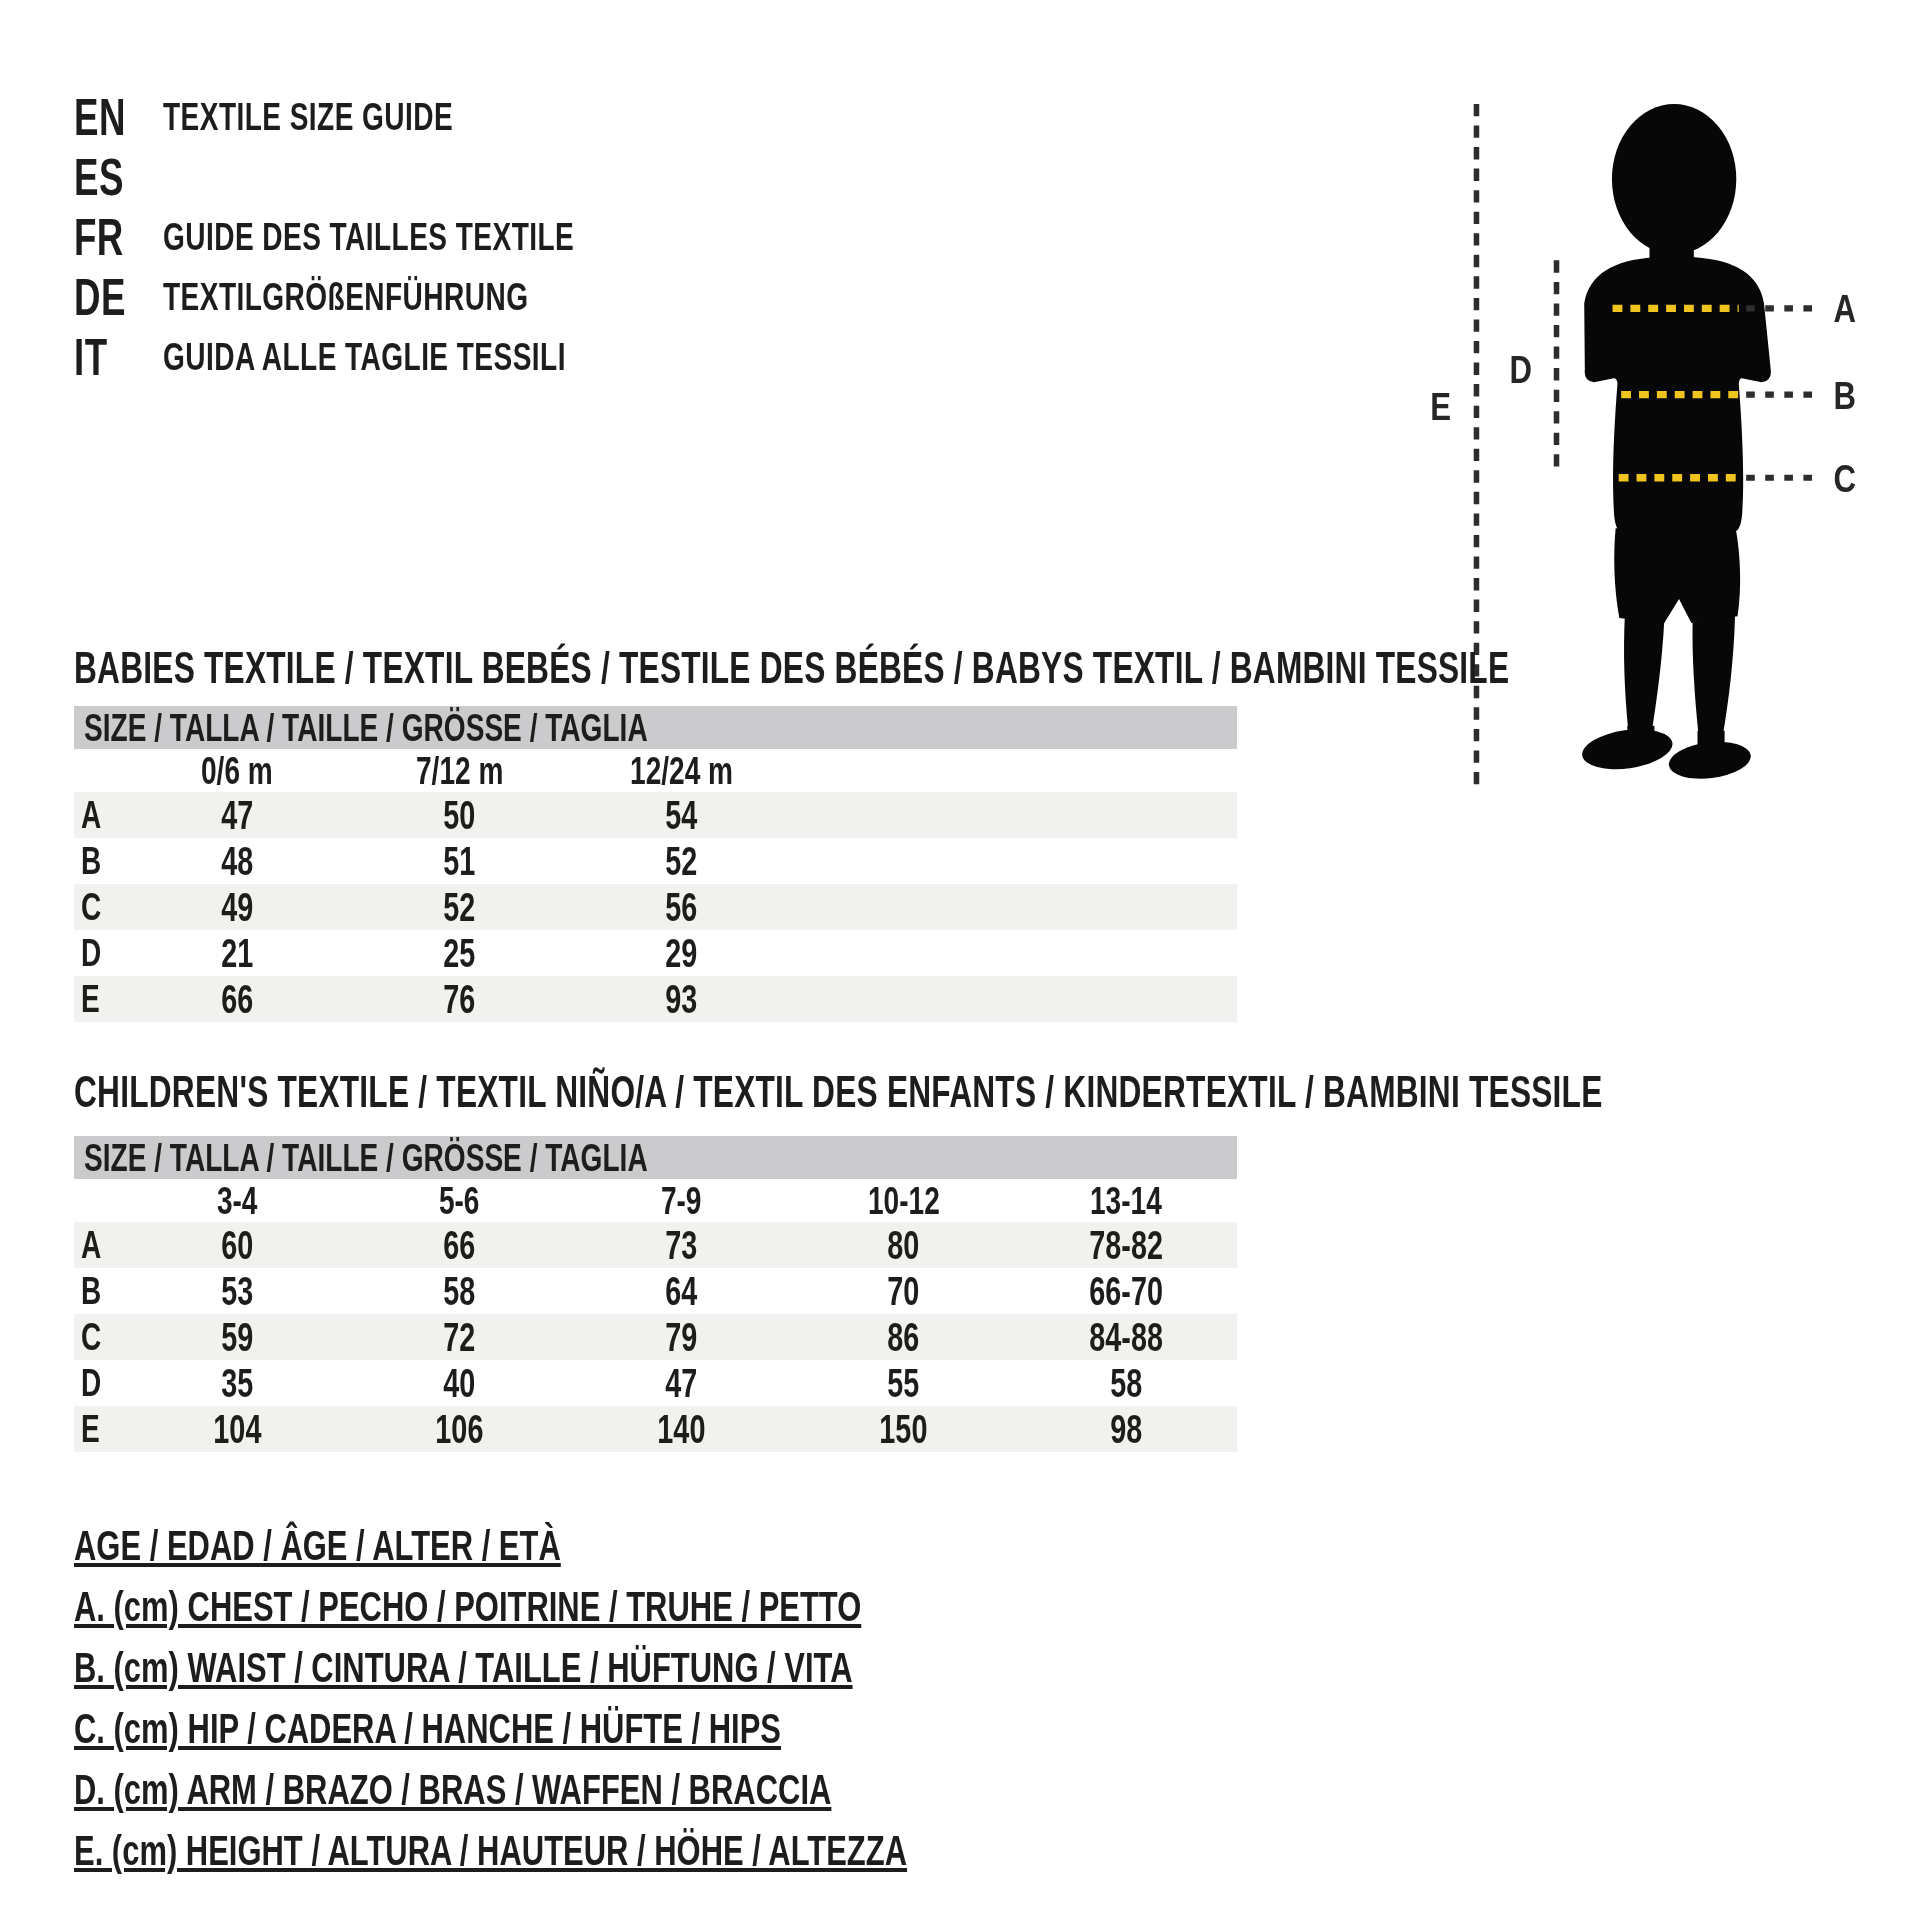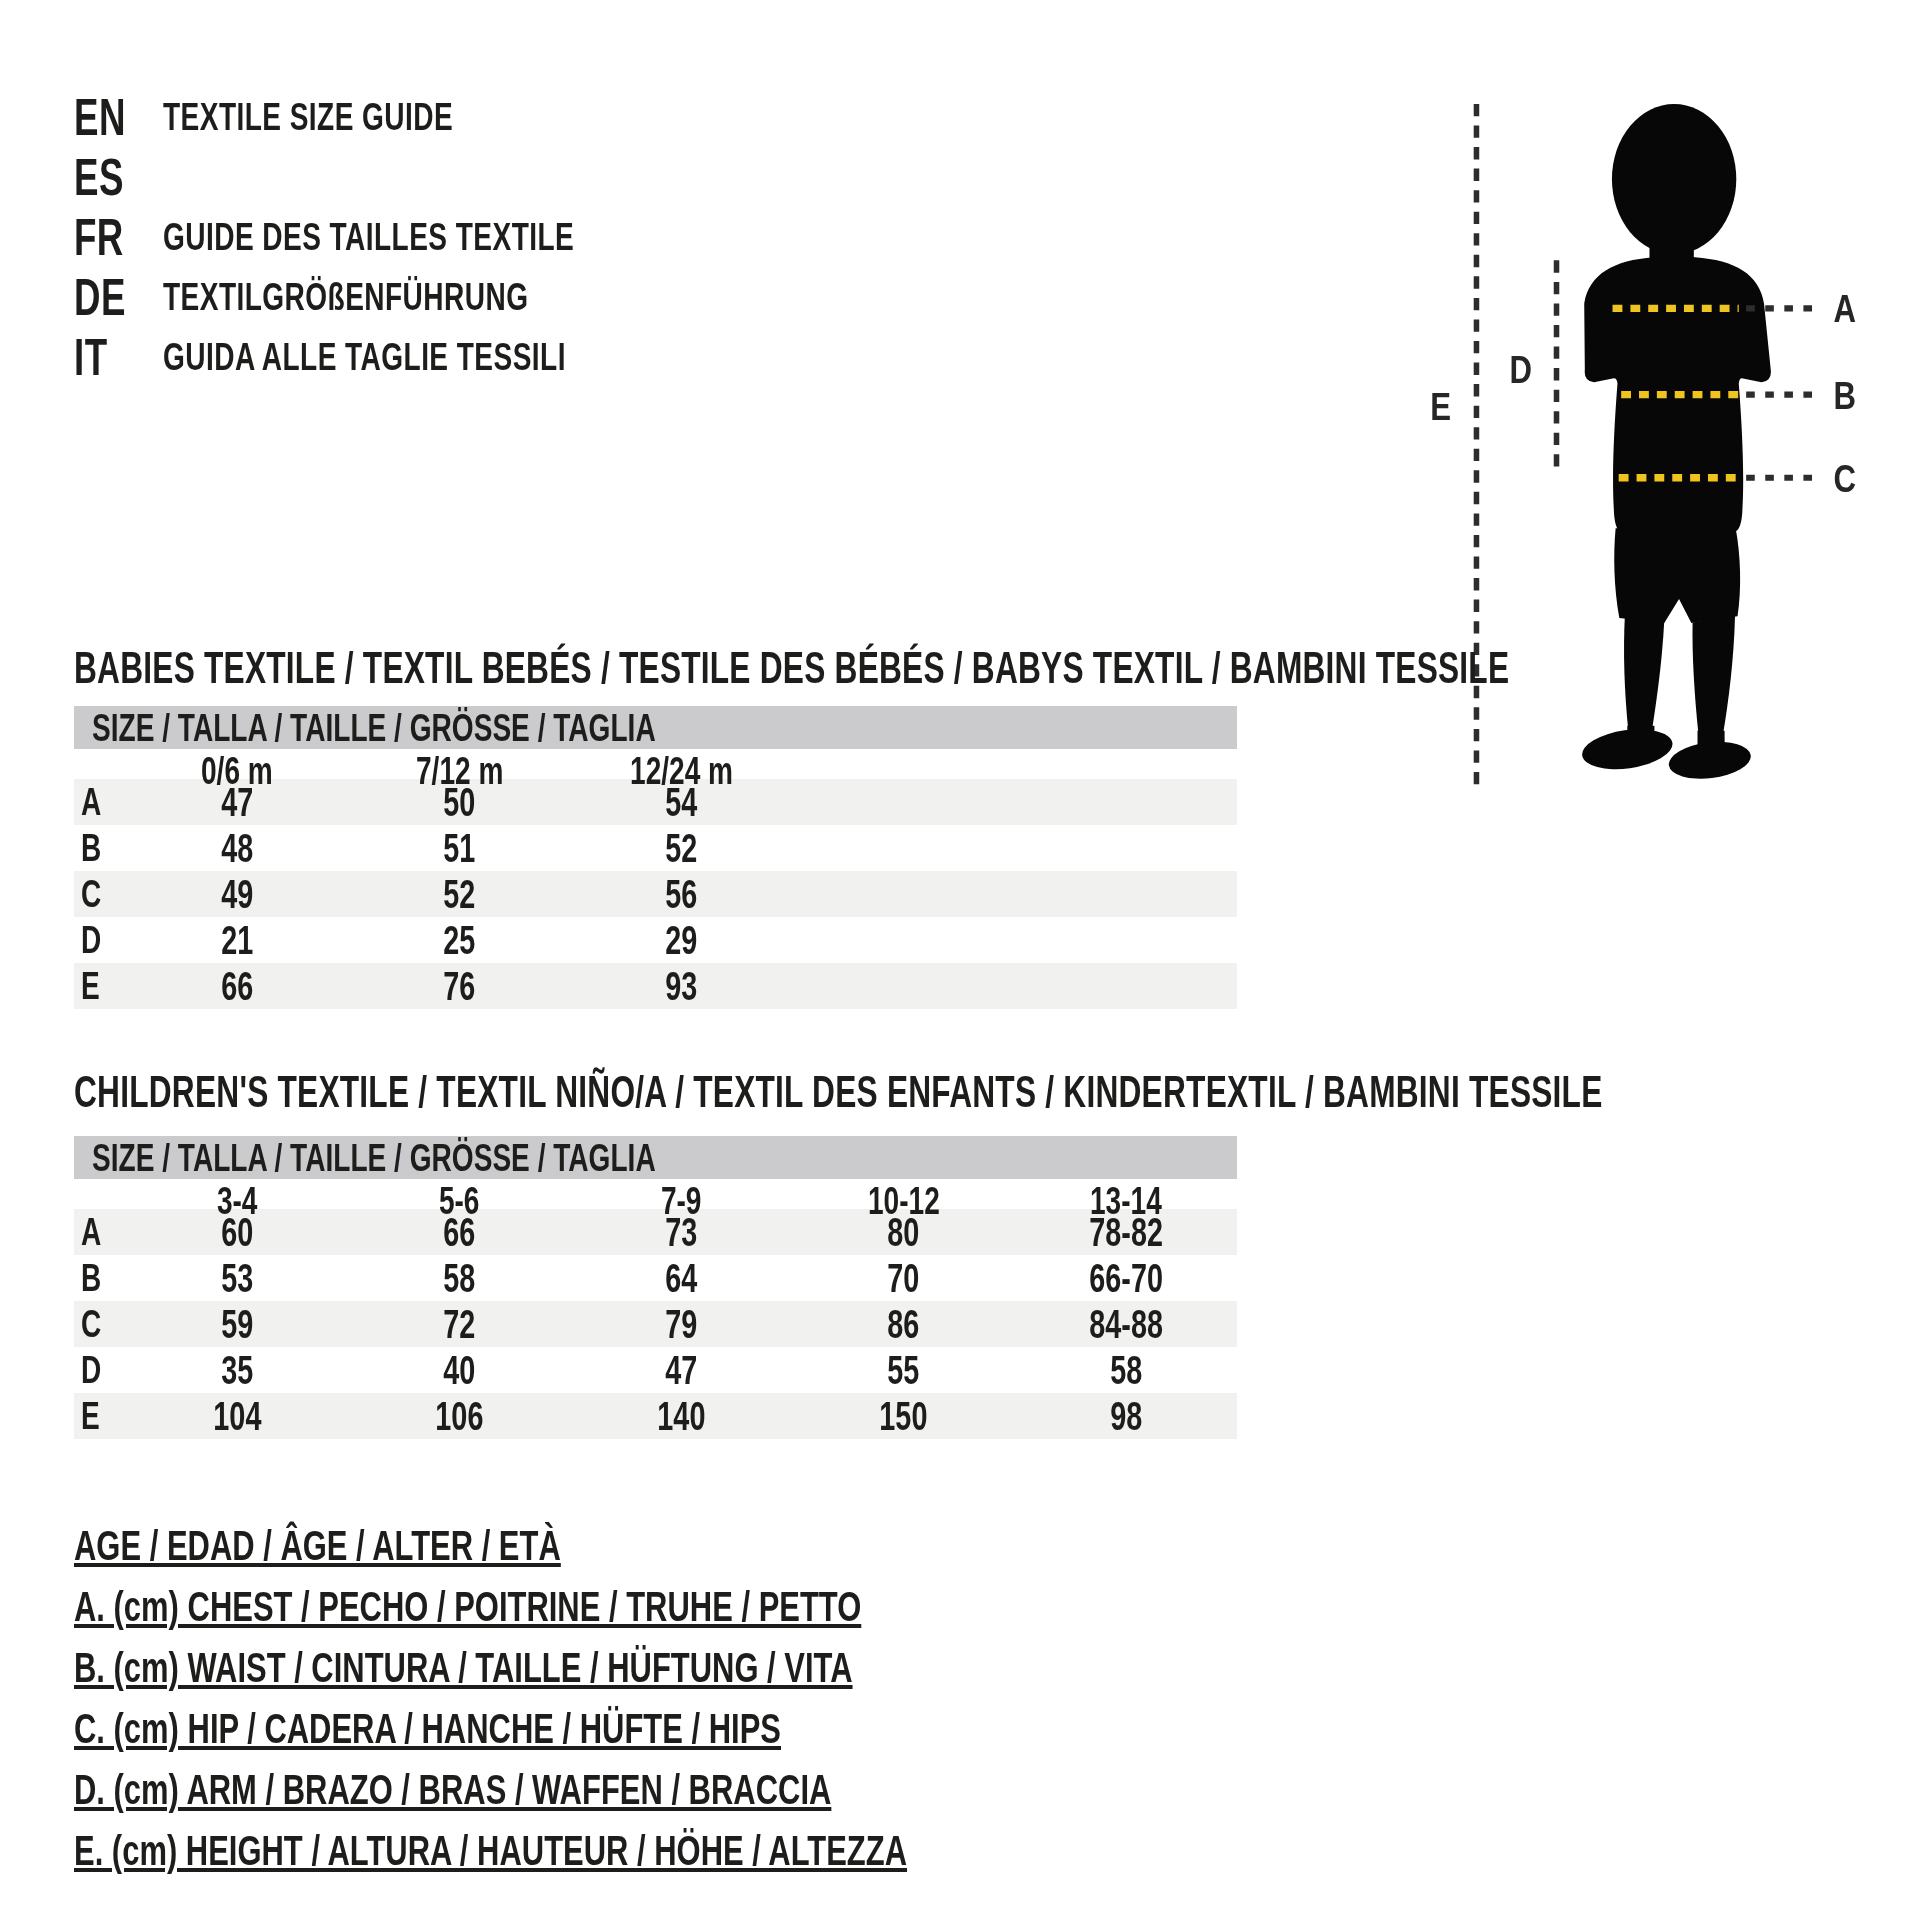--- a/index.html
+++ b/index.html
@@ -42,28 +42,28 @@
   .sec-heading{ position:absolute; left:74px; font-size:44px; letter-spacing:0.3px; }
   .babies-heading{ top:643px; }
   .children-heading{ top:1067px; }
 
   
   .size-table{ position:absolute; left:74px; width:1163px; }
   .babies-table{ top:706px; }
   .children-table{ top:1136px; }
   .size-bar{
     height:43px; background:var(--bar-bg);
-    display:flex; align-items:center; padding-left:18px;
+    display:flex; align-items:center; padding-left:10px;
     font-size:39px;
   }
   .col-head-row,.t-row{
     display:grid; grid-template-columns:52px repeat(5,1fr);
     align-items:center;
   }
-  .col-head-row{ height:30px; }
+  .col-head-row{ height:43px; }
   .t-row{ height:46px; }
   .t-row.striped{ background:var(--stripe); }
   .t-label{ padding-left:7.4px; font-size:39px; }
   .t-cell{ text-align:center; font-size:40px; }
   .col-head{ text-align:center; font-size:39px; }
 
   
   .legend{ position:absolute; left:74px; top:1515px;text-decoration:underline; }
   .legend-line{ height:61px; display:flex; align-items:center; font-size:43px; }
 </style>

